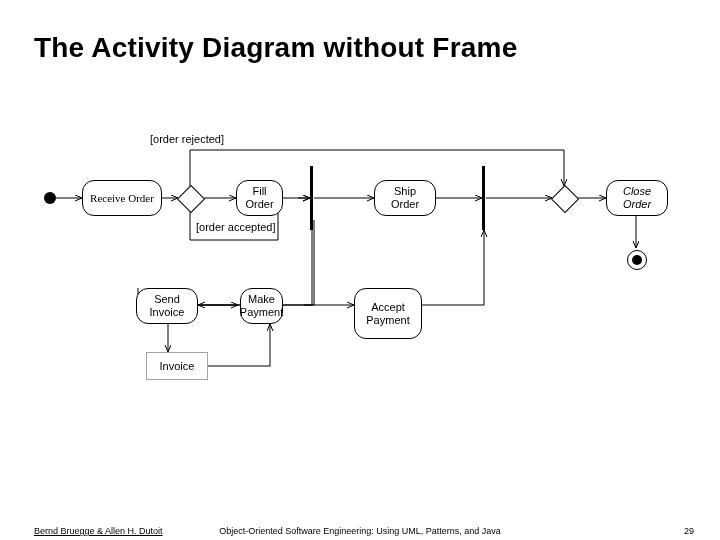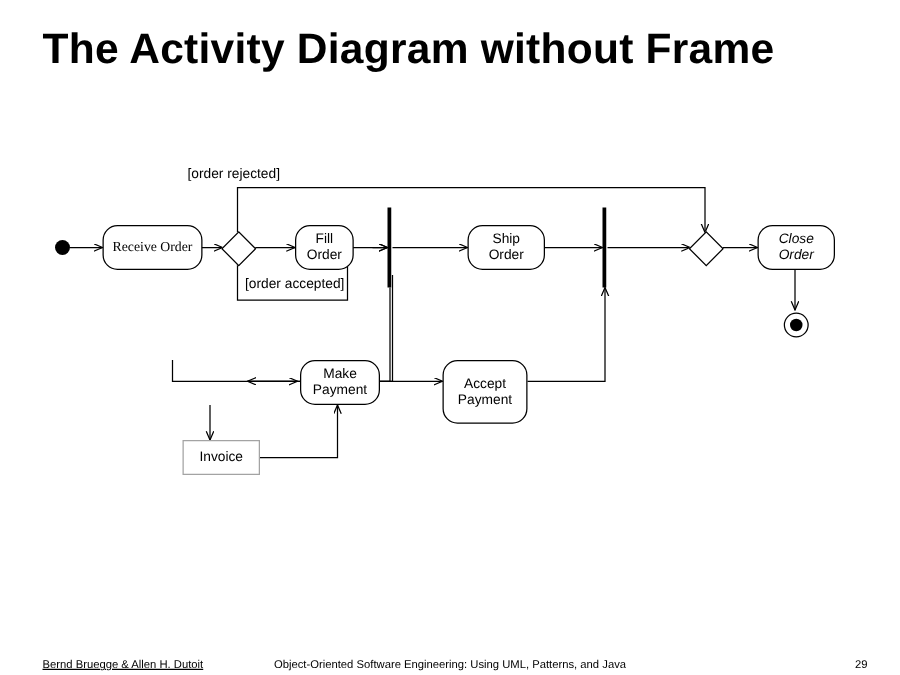--- a/index.html
+++ b/index.html
@@ -1,17 +1,17 @@
 <!DOCTYPE html>
 <html><head>
 <meta charset="utf-8">
 <style>
   html,body{margin:0;padding:0;width:720px;height:540px;background:#fff;font-family:Arial,Helvetica,sans-serif;color:#000;}
   .slide{position:relative;width:720px;height:540px;}
-  .title{position:absolute;left:34px;top:20px;font-size:34px;font-weight:bold;letter-spacing:0.2px;}
+  .title{position:absolute;left:34px;top:32px;font-size:28px;font-weight:bold;letter-spacing:0.2px;}
   .footer{position:absolute;bottom:14px;left:0;width:720px;}
   .footer .fl{position:absolute;left:34px;font-size:9px;text-decoration:underline;}
   .footer .fc{position:absolute;left:0;width:720px;text-align:center;font-size:9px;}
   .footer .fr{position:absolute;right:26px;font-size:9px;}
   .diagram{position:absolute;left:38px;top:130px;width:644px;height:265px;}
   .activity{position:absolute;border:1px solid #000;border-radius:12px;background:#fff;display:flex;align-items:center;justify-content:center;text-align:center;font-size:11px;line-height:1.15;padding:2px 4px;box-sizing:border-box;}
   .obj{position:absolute;border:1px solid #a3a3a3;background:#fff;display:flex;align-items:center;justify-content:center;font-size:11px;box-sizing:border-box;}
   .initial{position:absolute;width:12px;height:12px;background:#000;border-radius:50%;}
   .final-outer{position:absolute;width:18px;height:18px;border:1px solid #000;border-radius:50%;background:#fff;}
   .final-inner{position:absolute;width:10px;height:10px;background:#000;border-radius:50%;left:4px;top:4px;}
@@ -104,22 +104,26 @@
 
     <div class="activity" style="left:568px;top:50px;width:62px;height:36px;font-style:italic;">
         <span>Close
 Order</span>
       </div>
 
     <div class="final-outer" style="left:589px;top:120px;">
       <div class="final-inner"></div>
     </div>
 
+    <div class="activity" style="left:98px;top:158px;width:62px;height:36px;">
+        <span>Send
+Invoice</span>
+      </div>
 
-    <div class="activity" style="left:202px;top:158px;width:64px;height:36px;">
+    <div class="activity" style="left:202px;top:158px;width:43px;height:36px;">
         <span>Make
 Payment</span>
       </div>
 
     <div class="activity" style="left:316px;top:158px;width:68px;height:51px;">
         <span>Accept
 Payment</span>
       </div>
 
     <div class="obj" style="left:108px;top:222px;width:62px;height:28px;">

